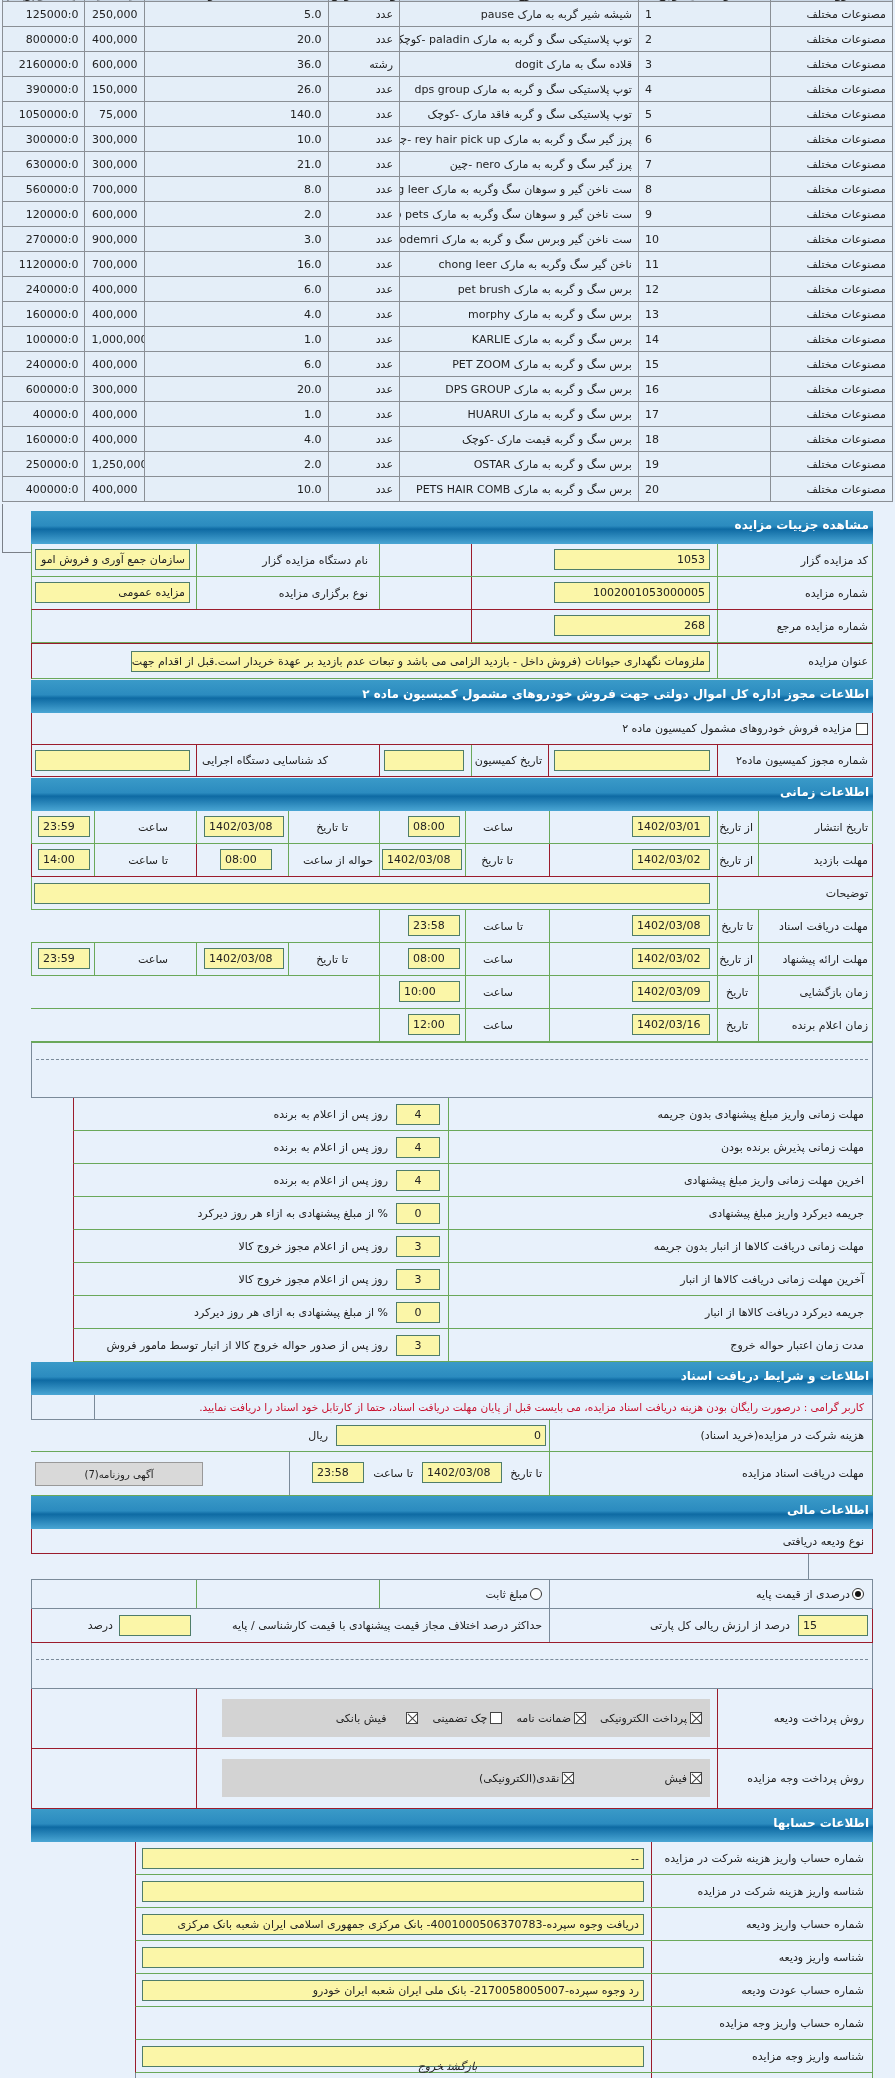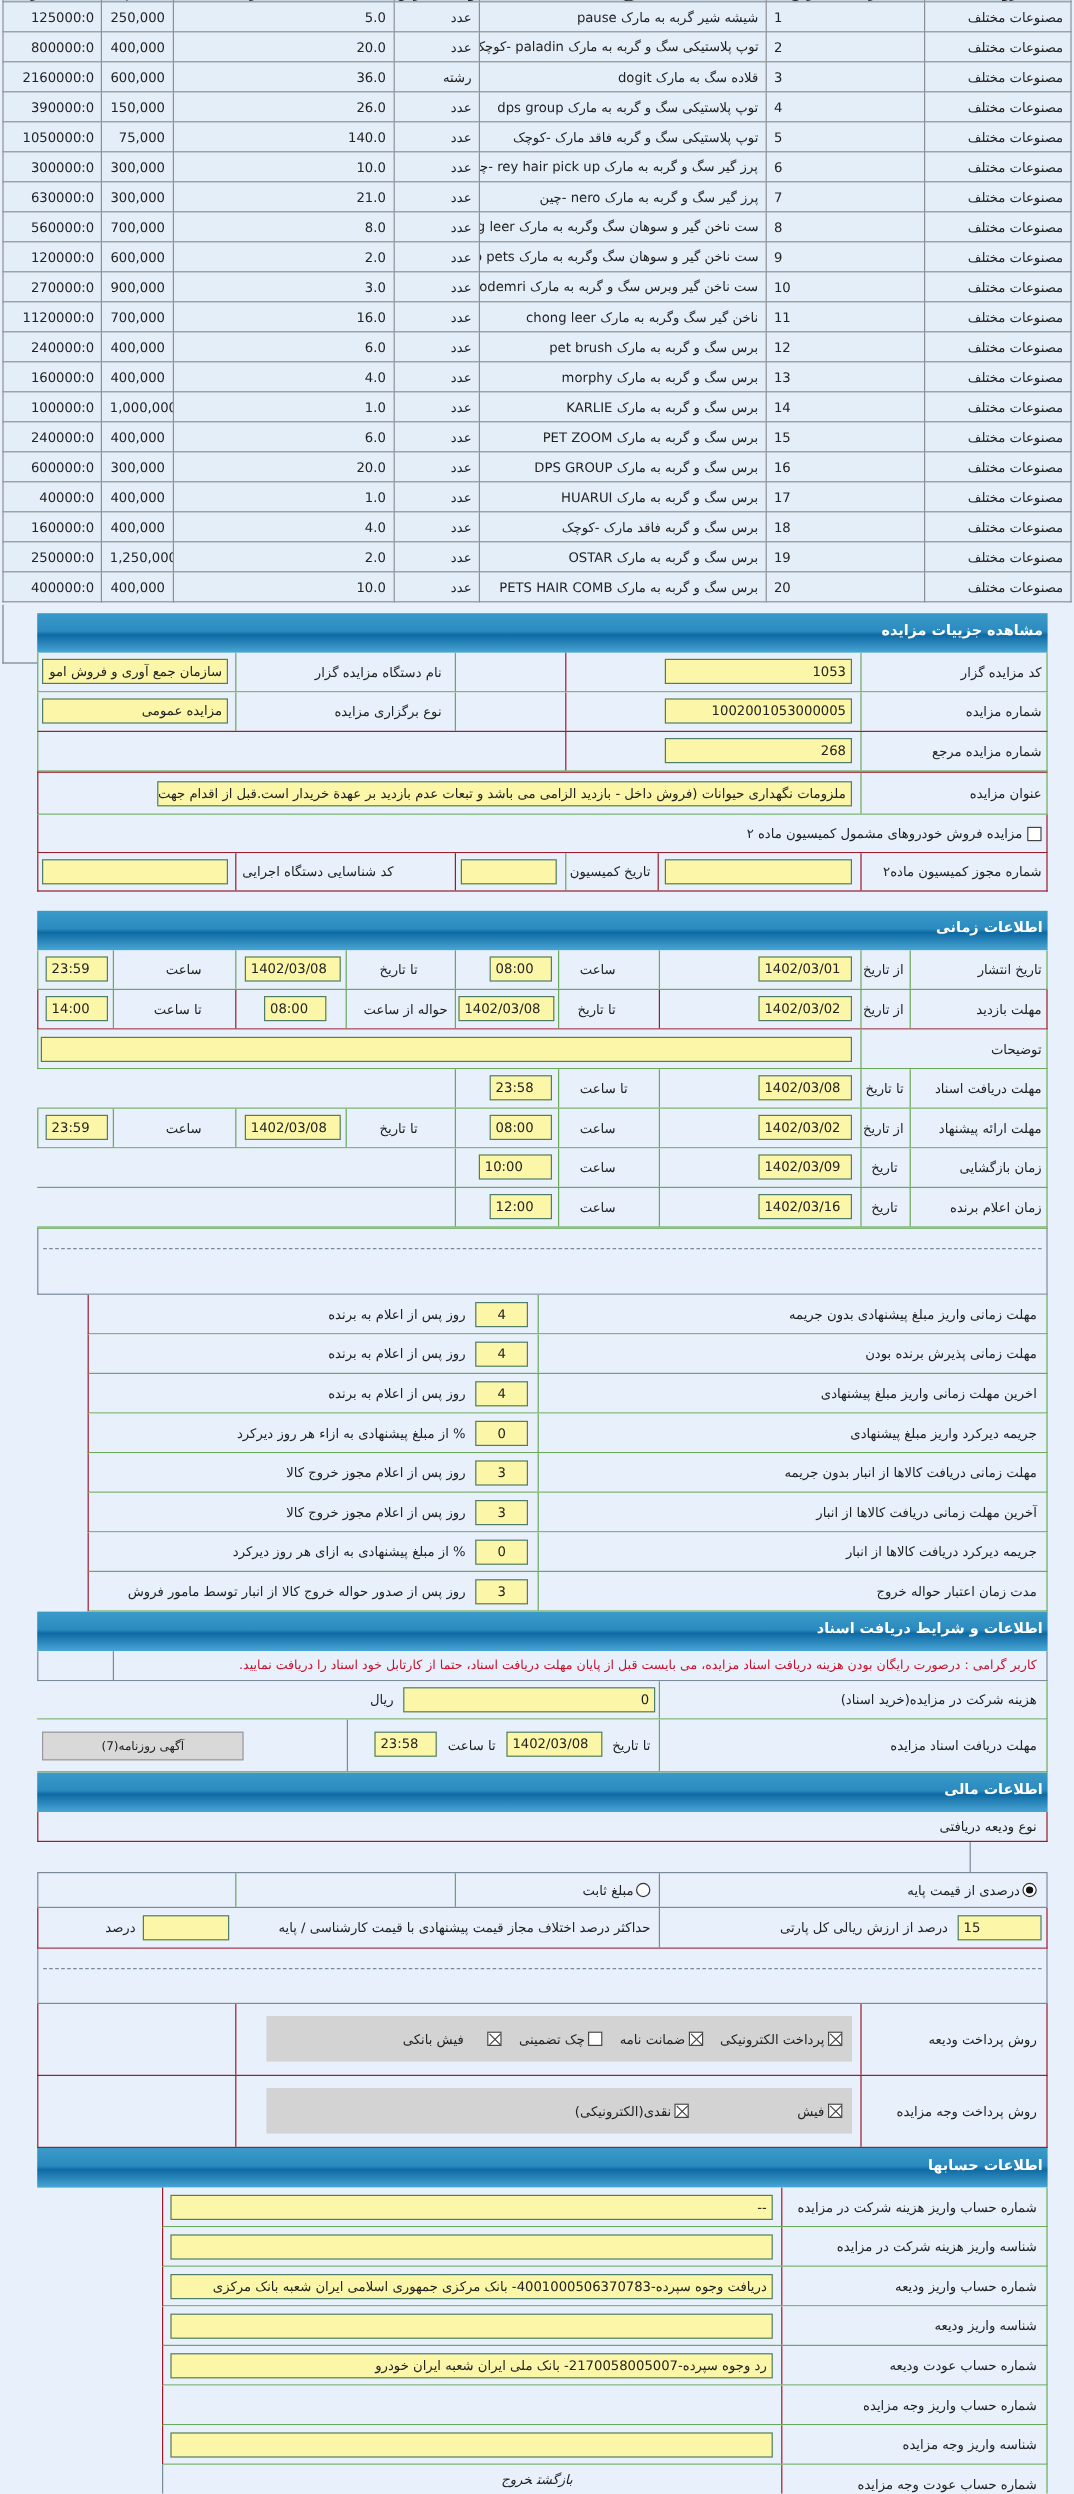--- a/index.html
+++ b/index.html
@@ -246,21 +246,21 @@
         <td class="idx">17</td>
         <td>برس سگ و گربه به مارک HUARUI</td>
         <td class="unit">عدد</td>
         <td class="num">1.0</td>
         <td class="num">400,000</td>
         <td class="num">40000:0</td>
       </tr>
       <tr>
         <td>مصنوعات مختلف</td>
         <td class="idx">18</td>
-        <td>برس سگ و گربه فاقد مارک -کوچک</td>
+        <td>برس سگ و گربه قیمت مارک -کوچک</td>
         <td class="unit">عدد</td>
         <td class="num">4.0</td>
         <td class="num">400,000</td>
         <td class="num">160000:0</td>
       </tr>
       <tr>
         <td>مصنوعات مختلف</td>
         <td class="idx">19</td>
         <td>برس سگ و گربه به مارک OSTAR</td>
         <td class="unit">عدد</td>
@@ -310,41 +310,42 @@
     <div class="vline g" style="right:154px"></div>
     <div class="inp ltr" style="right:162px;width:156px;justify-content:flex-end">268</div>
     <div class="vline r" style="right:400px"></div>
   </div>
   <div class="row" style="height:36px;border-top:1px solid #9b1c2c;border-left:1px solid #9b1c2c">
     <span class="cell lbl" style="right:0">عنوان مزایده</span>
     <div class="vline g" style="right:154px"></div>
     <div class="inp" style="right:162px;width:579px;top:7px">ملزومات نگهداری حیوانات (فروش داخل - بازدید الزامی می باشد و تبعات عدم بازدید بر عهدة خریدار است.قبل از اقدام جهت بازدید، با ر</div>
   </div>
 
+  <div class="sec-head" style="margin-top:1px">اطلاعات مجوز اداره کل اموال دولتی جهت فروش خودروهای مشمول کمیسیون ماده ۲</div>
   <div class="row" style="height:32px;border-color:#9b1c2c;border-top:none">
     <span class="cell lbl" style="right:0;gap:4px">
       <span class="chk"></span>
       <span>مزایده فروش خودروهای مشمول کمیسیون ماده ۲</span>
     </span>
   </div>
   <div class="row" style="height:32px;border-color:#9b1c2c">
     <span class="cell lbl" style="right:0">شماره مجوز کمیسیون ماده۲</span>
     <div class="vline r" style="right:154px"></div>
     <div class="inp" style="right:162px;width:156px"></div>
     <div class="vline r" style="right:323px"></div>
     <span class="cell lbl" style="right:326px">تاریخ کمیسیون</span>
     <div class="vline g" style="right:400px"></div>
     <div class="inp" style="right:408px;width:80px"></div>
     <div class="vline r" style="right:492px"></div>
     <span class="cell lbl" style="right:540px">کد شناسایی دستگاه اجرایی</span>
     <div class="vline r" style="right:675px"></div>
     <div class="inp" style="right:682px;width:155px"></div>
   </div>
 
-  <div class="sec-head" style="margin-top:16px">اطلاعات زمانی</div>
+  <div class="sec-head" style="margin-top:1px">اطلاعات زمانی</div>
   <div class="row">
     <span class="cell lbl" style="right:0">تاریخ انتشار</span>
     <div class="vline g" style="right:113px"></div>
     <span class="cell lbl" style="right:115px">از تاریخ</span>
     <div class="vline g" style="right:154px"></div>
     <div class="inp ltr" style="right:162px;width:78px">1402/03/01</div>
     <div class="vline g" style="right:322px"></div>
     <span class="cell lbl" style="right:355px">ساعت</span>
     <div class="vline g" style="right:406px"></div>
     <div class="inp ltr" style="right:412px;width:52px">08:00</div>

